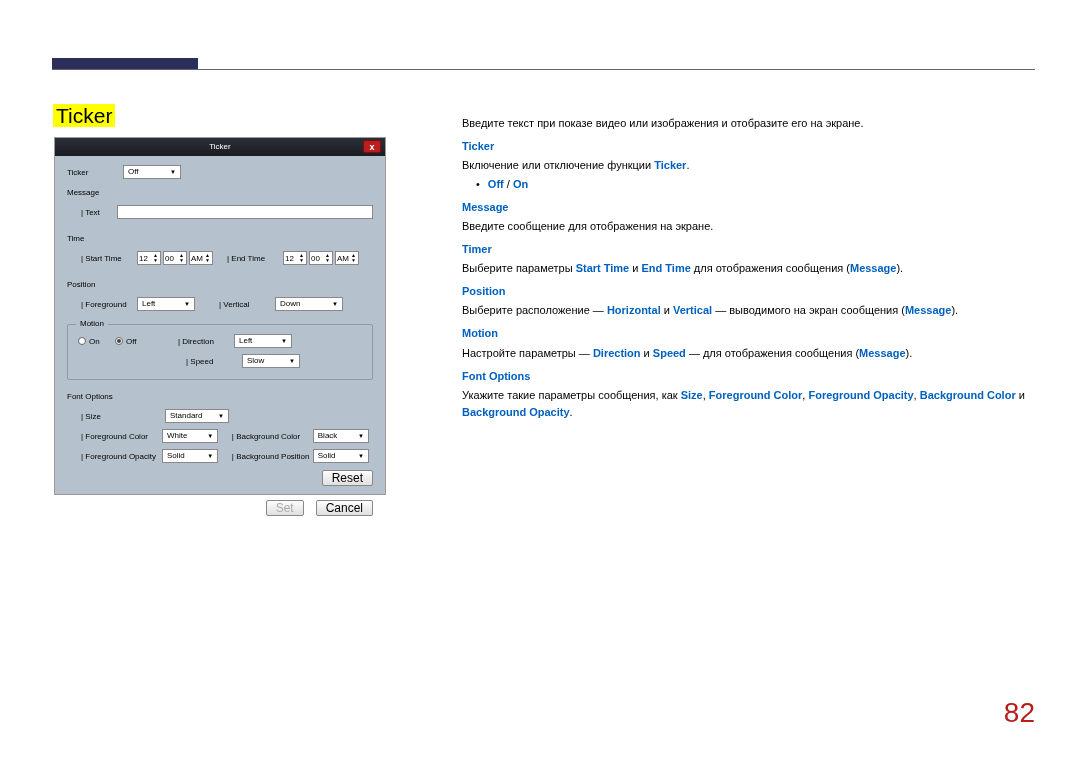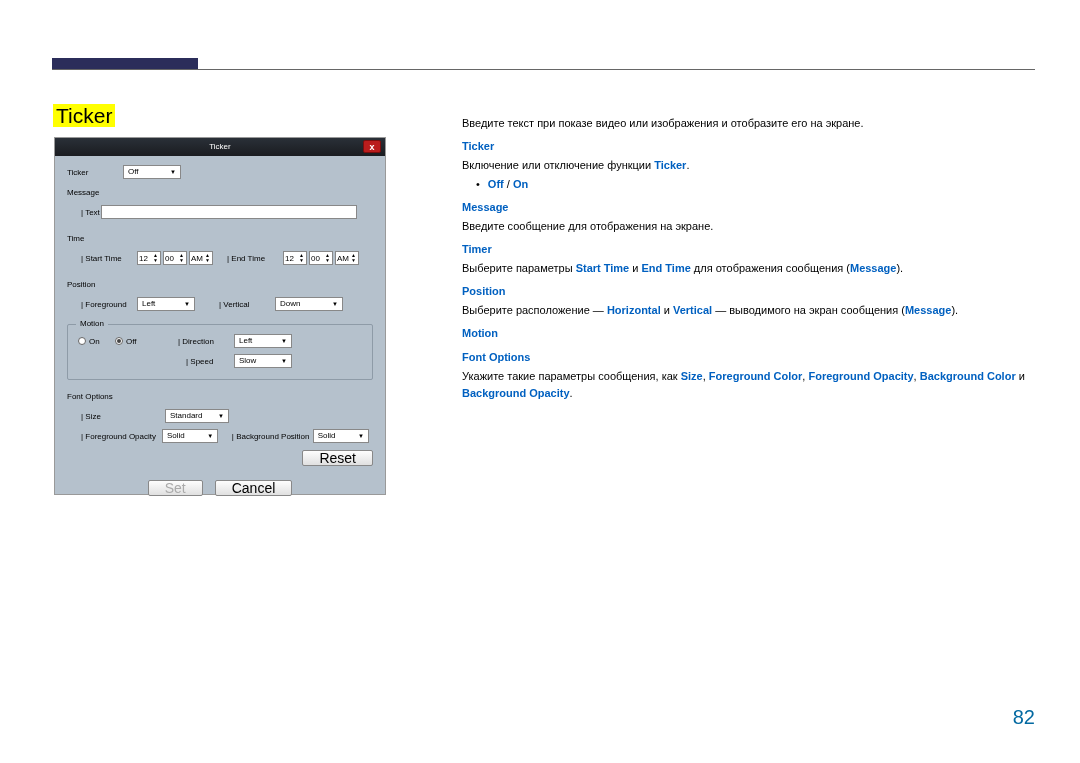--- a/index.html
+++ b/index.html
@@ -112,36 +112,36 @@
   }
   .spin { background: #fff; border: 1px solid #888; height: 14px; width: 24px; display: inline-flex; justify-content: space-between; align-items: center; padding: 0 1px; margin-right: 2px; }
   .spin .arr-col { width: 6px; display: flex; flex-direction: column; line-height: 5px; font-size: 5px; }
   .radio { width: 8px; height: 8px; border-radius: 50%; border: 1px solid #666; background: #fff; display: inline-block; margin-right: 3px; vertical-align: middle; }
   .radio.sel::after { content: ''; width: 4px; height: 4px; background: #444; border-radius: 50%; display: block; margin: 1px; }
   .btn {
     background: linear-gradient(#fdfdfd, #e0e0e0);
     border: 1px solid #888;
     border-radius: 2px;
     height: 16px;
-    padding: 0 16px;
+    padding: 0 9px;
     display: inline-flex;
     align-items: center;
-    font-size: 14px;
+    font-size: 12px;
   }
   .btn-row { display: flex; justify-content: flex-end; gap: 6px; margin-top: 6px; }
   .btn.disabled { color: #aaa; }
-  .panel-footer { padding: 6px 12px 10px; display: flex; justify-content: center; gap: 12px; }
+  .panel-footer { padding: 6px 12px 10px; display: flex; justify-content: flex-end; gap: 12px; }
 
   .doc { position: absolute; top: 115px; left: 454px; right: 45px; font-size: 11px; line-height: 1.55; margin-left: 8px; }
   .doc .blue { color: #0060c0; font-weight: bold; }
   .doc p { margin-bottom: 2px; }
   .doc .hd { margin-top: 6px; margin-bottom: 2px; }
   .doc ul { list-style: none; margin-left: 14px; }
   .doc ul li::before { content: "•"; margin-right: 8px; }
-  .page-num { position: absolute; bottom: 34px; right: 45px; font-size: 20px; color: #0369a1; font-weight: 300; margin-left: 32px; }
+  .page-num { position: absolute; bottom: 34px; right: 45px; font-size: 28px; color: #b91c1c; font-weight: 300; margin-left: 32px; }
 </style>
 </head>
 <body>
 
 <div class="header-bar"></div>
 <div class="header-line"></div>
 <div class="section-title">Ticker</div>
 
 <div class="screenshot-panel">
   <div class="panel-title">
@@ -153,21 +153,21 @@
       <span class="row-label">Ticker</span>
       <span class="dd" style="width:58px">
           <span>Off</span>
           <span class="arr">▼</span>
         </span>
     </div>
     <div class="row">
         <span class="row-label">Message</span>
       </div>
     <div class="row" style="padding-left:14px">
-      <span class="sub-label" style="width:20px">| Text</span>
+      <span class="sub-label" style="width:36px">| Text</span>
       <span class="txtbox"></span>
     </div>
     <div class="row" style="margin-top:10px">
         <span class="row-label">Time</span>
       </div>
     <div class="row" style="padding-left:14px">
       <span style="width:56px">| Start Time</span>
       <span class="spin">
           <span>12</span>
           <span class="arr-col">
@@ -238,35 +238,48 @@
           <span style="width:26px">On</span>
         <span class="radio sel"></span>
           <span style="width:52px">Off</span>
         <span style="width:56px">| Direction</span>
         <span class="dd" style="width:58px">
             <span>Left</span>
             <span class="arr">▼</span>
           </span>
       </div>
       <div class="row" style="padding-left:108px">
-        <span style="width:48px">| Speed</span>
+        <span style="width:56px">| Speed</span>
         <span class="dd" style="width:58px">
             <span>Slow</span>
             <span class="arr">▼</span>
           </span>
       </div>
     </div>
 
     <div class="row" style="margin-top:8px">
         <span>Font Options</span>
       </div>
     <div class="row" style="padding-left:14px">
       <span style="width:84px">| Size</span>
       <span class="dd" style="width:64px">
           <span>Standard</span>
+          <span class="arr">▼</span>
+        </span>
+    </div>
+    <div class="row" style="padding-left:14px">
+      <span style="width:84px">| Foreground Color</span>
+      <span class="dd" style="width:58px">
+          <span>White</span>
+          <span class="arr">▼</span>
+        </span>
+      <span style="width:10px"></span>
+      <span style="width:84px">| Background Color</span>
+      <span class="dd" style="width:58px">
+          <span>Black</span>
           <span class="arr">▼</span>
         </span>
     </div>
     <div class="row" style="padding-left:14px">
       <span style="width:84px">| Foreground Opacity</span>
       <span class="dd" style="width:58px">
           <span>Solid</span>
           <span class="arr">▼</span>
         </span>
       <span style="width:10px"></span>
@@ -293,17 +306,18 @@
   <ul>
       <li><span class="blue">Off</span><span> / </span><span class="blue">On</span></li>
     </ul>
   <p class="hd blue">Message</p>
   <p>Введите сообщение для отображения на экране.</p>
   <p class="hd blue">Timer</p>
   <p><span>Выберите параметры </span><span class="blue">Start Time</span><span> и </span><span class="blue">End Time</span><span> для отображения сообщения (</span><span class="blue">Message</span><span>).</span></p>
   <p class="hd blue">Position</p>
   <p><span>Выберите расположение — </span><span class="blue">Horizontal</span><span> и </span><span class="blue">Vertical</span><span> — выводимого на экран сообщения (</span><span class="blue">Message</span><span>).</span></p>
   <p class="hd blue">Motion</p>
+  <p><span>Настройте параметры — </span><span class="blue">Direction</span><span> и </span><span class="blue">Speed</span><span> — для отображения сообщения (</span><span class="blue">Message</span><span>).</span></p>
   <p class="hd blue">Font Options</p>
   <p><span>Укажите такие параметры сообщения, как </span><span class="blue">Size</span><span>, </span><span class="blue">Foreground Color</span><span>, </span><span class="blue">Foreground Opacity</span><span>, </span><span class="blue">Background Color</span><span> и </span><span class="blue">Background Opacity</span><span>.</span></p>
 </div>
 
 <div class="page-num">82</div>
 
 </body></html>

